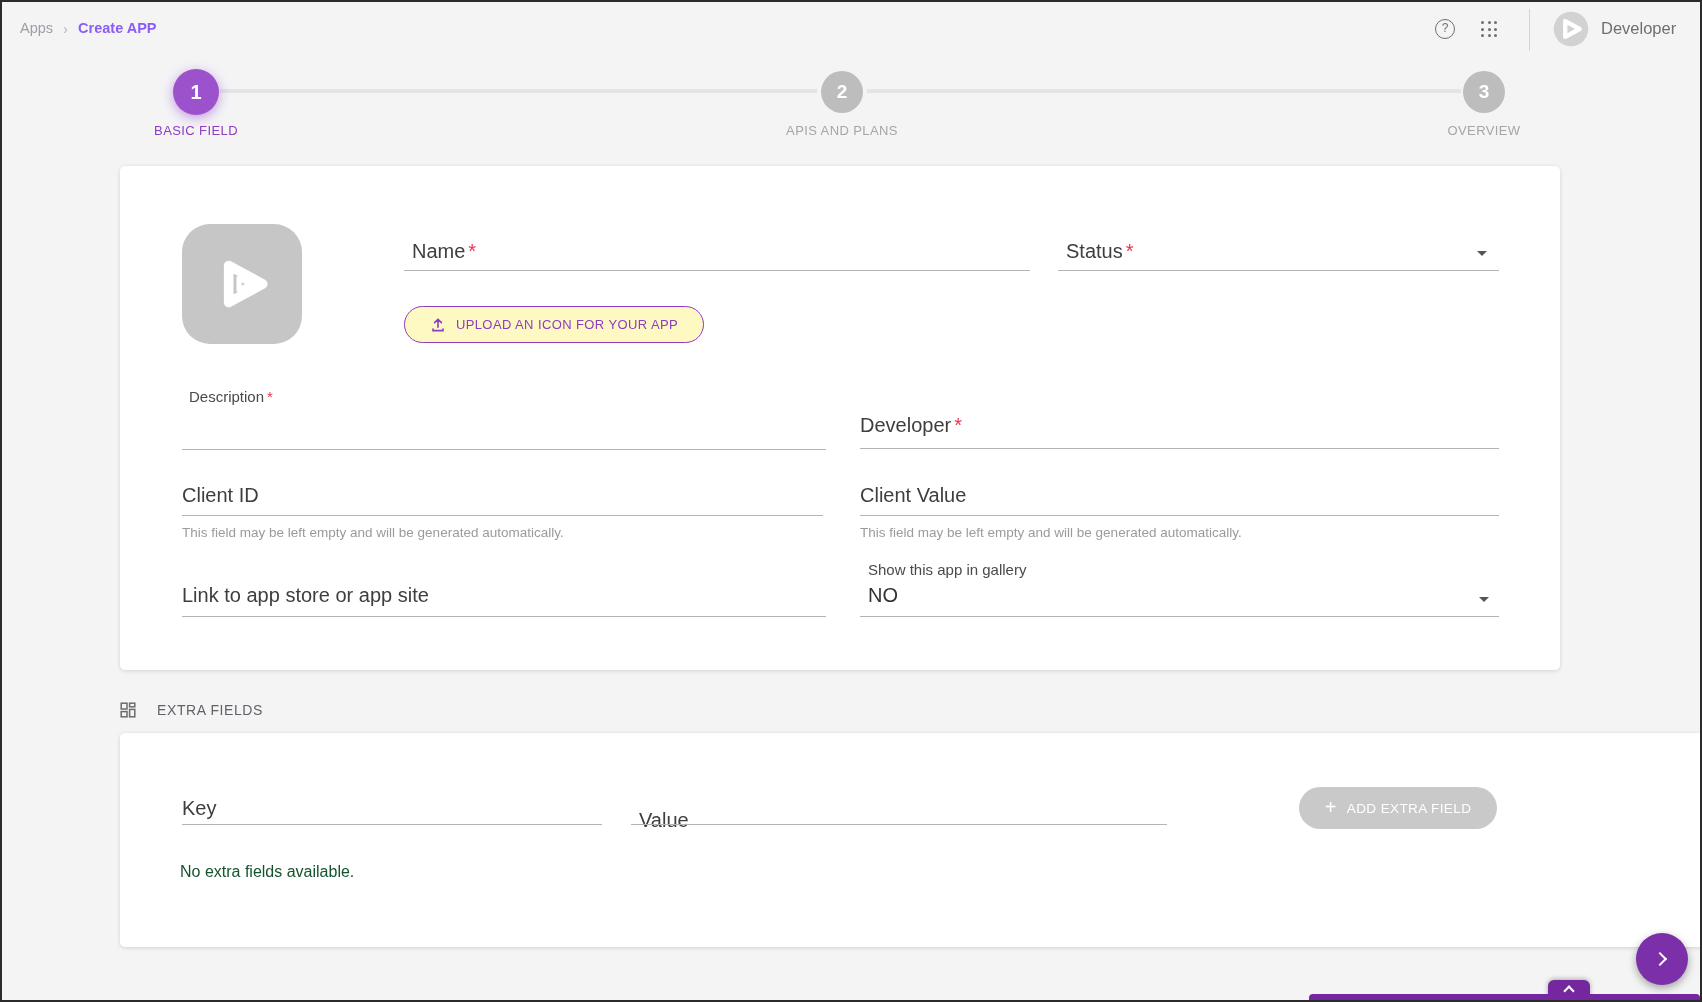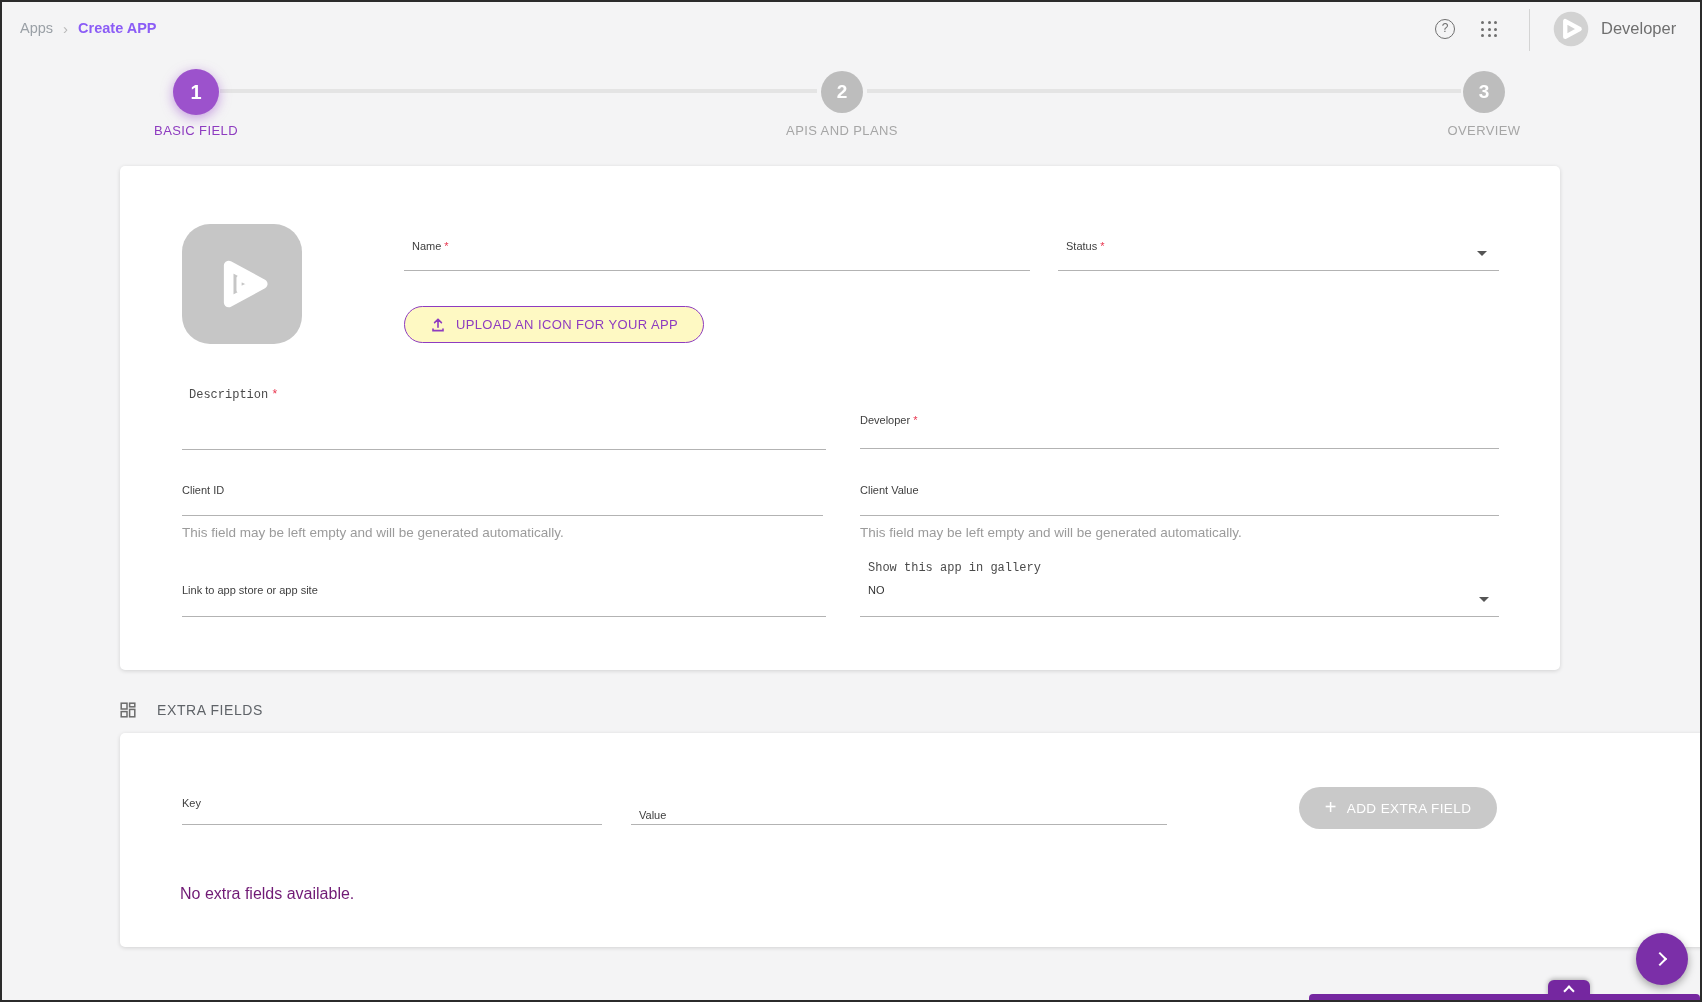--- a/index.html
+++ b/index.html
@@ -41,42 +41,42 @@
   .l3 { left:1382px; color:#a6a6a6; }
 
   
   .card { background:#fff; border-radius:5px; box-shadow:0 1px 4px rgba(0,0,0,.14); }
   .card1 { left:118px; top:164px; width:1440px; height:504px; }
   .card2 { left:118px; top:731px; width:1692px; height:214px; }
 
   .app-icon { left:62px; top:58px; width:120px; height:120px; border-radius:28px;
     background:#c6c6c6; display:flex; align-items:center; justify-content:center; }
 
-  .fld-label { font-size:11px; color:#3e3e3e; white-space:nowrap; }
-  .fld-label-sm { font-size:12px; color:#4a4a4a; white-space:nowrap;font-family:Liberation Mono, monospace; }
+  .fld-label { font-size:20px; color:#3e3e3e; white-space:nowrap; }
+  .fld-label-sm { font-size:15px; color:#4a4a4a; white-space:nowrap; }
   .req { color:#e8364f; margin-left:3px; }
   .underline { height:1px; background:#b3b3b3; }
   .helper { font-size:13.5px; color:#9b9b9b; white-space:nowrap; }
   .dd-arrow { width:0; height:0; border-left:5px solid transparent;
     border-right:5px solid transparent; border-top:5.5px solid #555; cursor:pointer; }
 
   .upload-btn { left:284px; top:140px; width:300px; height:37px; border:1px solid #8e3cc0;
     border-radius:18.5px; background:#fef9c3; color:#8e3cc0; font-size:13px; letter-spacing:.4px;
     display:flex; align-items:center; justify-content:center; gap:10px; cursor:pointer;
     font-family:"Liberation Sans", sans-serif; }
 
   
   .section-head { left:118px; top:700px; display:flex; align-items:flex-start; gap:21px; }
   .section-title { font-size:14px; color:#5f6368; letter-spacing:.6px; }
   .add-btn { left:1179px; top:54px; width:198px; height:42px; border:none; border-radius:21px;
     background:#c9c9c9; color:#fff; font-size:13.5px; letter-spacing:.4px; display:flex;
     align-items:center; justify-content:center; gap:10px; cursor:default;
     font-family:"Liberation Sans", sans-serif; }
   .add-plus { font-size:20px; font-weight:400; line-height:1; margin-top:-2px; }
-  .empty-msg { left:60px; top:130px; font-size:16px; color:#701a75;margin-top:22px; }
+  .empty-msg { left:60px; top:130px; font-size:16px; color:#14532d; }
 
   
   .fab { left:1634px; top:931px; width:52px; height:52px; border-radius:50%; background:#7b2fa8;
     box-shadow:0 3px 9px rgba(0,0,0,.35); display:flex; align-items:center; justify-content:center; cursor:pointer; }
   .chev-right { width:10px; height:10px; border-top:2.5px solid #fff; border-right:2.5px solid #fff;
     transform:rotate(45deg); margin-left:-4px; }
   .bottom-tab { left:1546px; top:978px; width:42px; height:22px; background:#7527a0;
     border-radius:6px 6px 0 0; box-shadow:0 -1px 5px rgba(0,0,0,.3); display:flex;
     align-items:flex-start; justify-content:center; cursor:pointer; }
   .chev-up { width:8px; height:8px; border-top:2px solid #fff; border-left:2px solid #fff;

